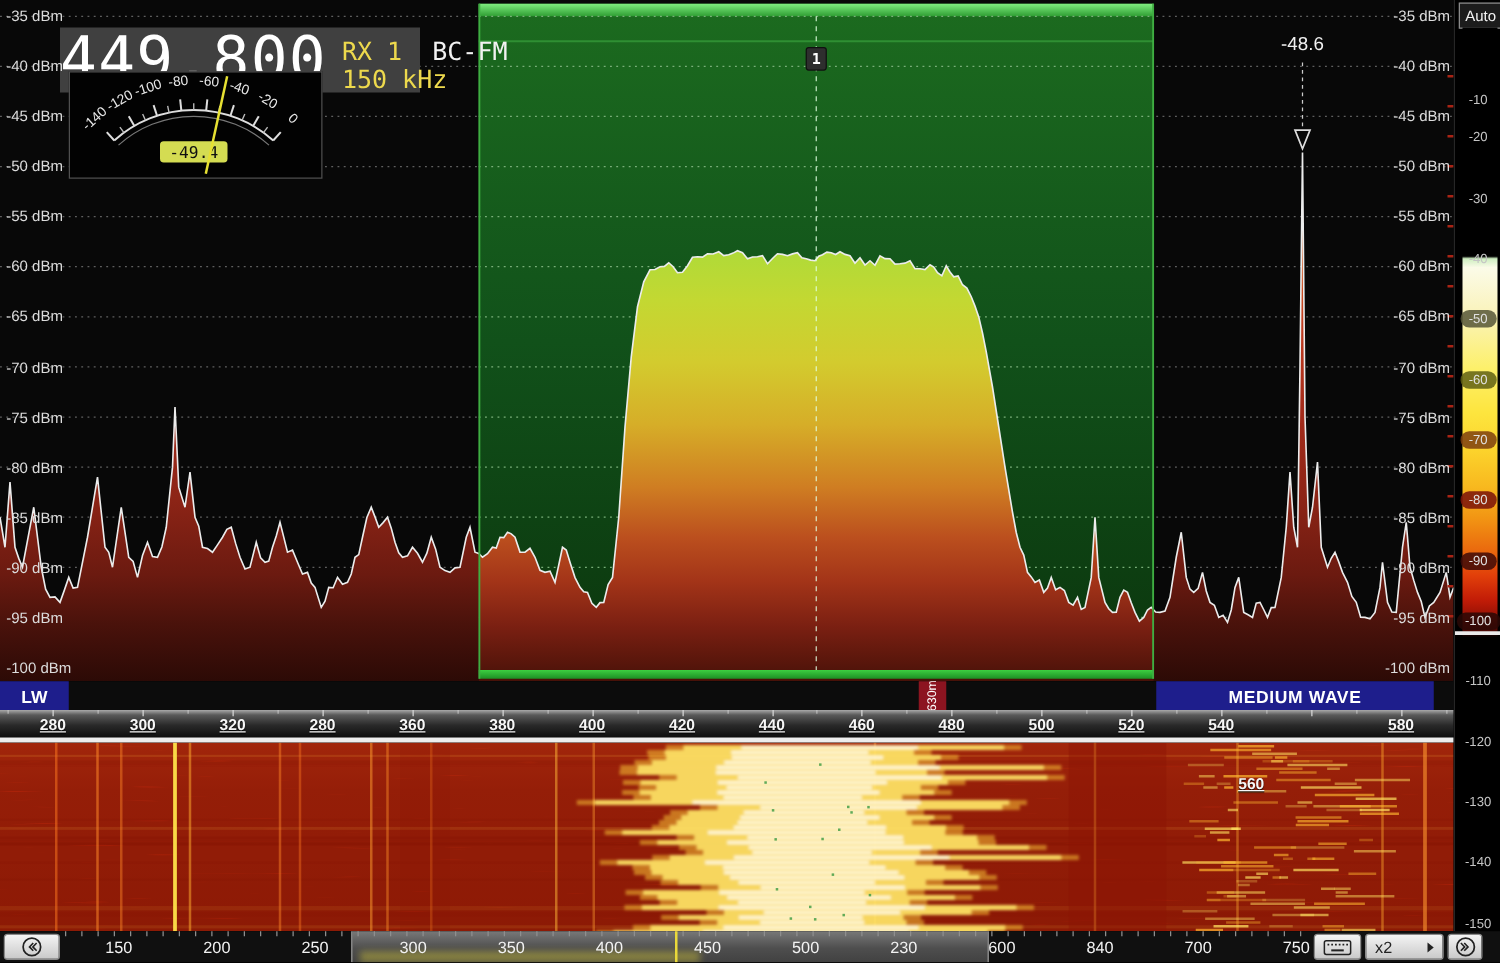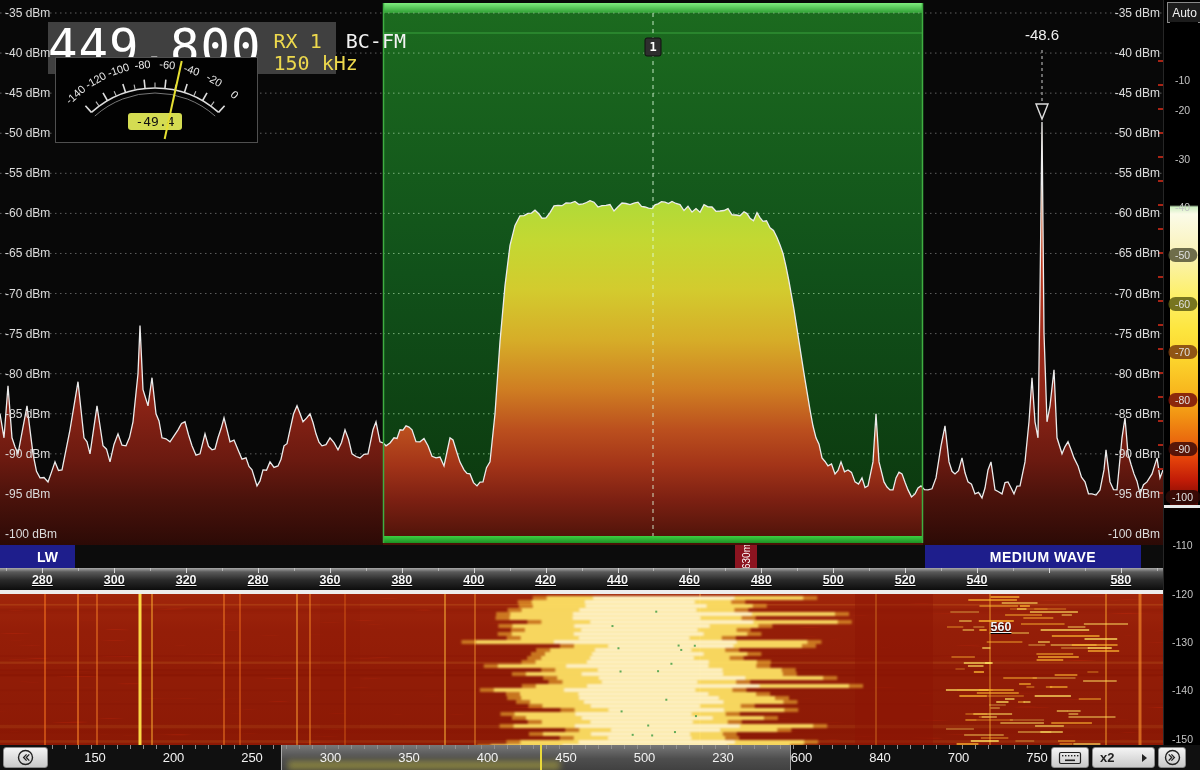--- a/index.html
+++ b/index.html
@@ -12,23 +12,23 @@
   #big-freq{font-family:"DejaVu Sans Mono",monospace;font-size:49px;line-height:52px;color:#fff;letter-spacing:1px;}
   .rx-col{margin-left:12px;margin-top:5px;font-family:"DejaVu Sans Mono",monospace;font-size:20px;line-height:22px;white-space:nowrap;}
   .yel{color:#edd94d;} .wht{color:#f2f2f2;}
   #meter-panel{position:absolute;left:55px;top:57px;width:201px;height:84px;background:#020202;
                border:1px solid #4f4f4f;z-index:3;}
   
   .db-label{position:absolute;font-size:12px;color:#dcdcdc;z-index:4;white-space:nowrap;}
   
   #band-bar{position:absolute;left:0;top:545px;width:1163px;height:23px;background:#0c0c0c;z-index:2;}
   .band-box{position:absolute;top:0;height:23px;background:#1e1e8c;color:#fff;display:flex;
-            align-items:center;justify-content:center;padding-left:20px;}
+            align-items:center;justify-content:center;}
   #band-lw{left:0;width:55px;font-size:14px;font-weight:bold;}
-  #band-mw{left:925px;width:196px;font-size:14px;font-weight:600;letter-spacing:.5px;}
+  #band-mw{left:925px;width:222px;font-size:14px;font-weight:600;letter-spacing:.5px;}
   #band-630{position:absolute;left:735px;top:0;width:22px;height:23px;background:#8c1420;color:#fff;
             display:flex;align-items:center;justify-content:center;overflow:hidden;}
   #band-630 span{transform:rotate(-90deg);font-size:10px;white-space:nowrap;}
   
   #freq-scale{position:absolute;left:0;top:568px;width:1163px;height:22px;z-index:2;
               background:linear-gradient(180deg,#a9a9a9 0%,#5a5a5a 18%,#2a2a2a 55%,#0d0d0d 100%);}
   .fs-tick{position:absolute;top:0;width:1px;background:#d8d8d8;}
   .fs-label{position:absolute;top:5px;transform:translateX(-50%);font-size:12.5px;font-weight:bold;color:#f7f7f7;
             text-shadow:0 1px 1px #000;text-decoration:underline;}
   #wf-sep{position:absolute;left:0;top:590px;width:1163px;height:4px;background:#ededed;z-index:2;}
@@ -55,21 +55,21 @@
   #scrollbar{position:absolute;left:0;top:745px;width:1200px;height:25px;background:#101010;z-index:6;}
   #sb-thumb{position:absolute;left:281px;top:0;width:508px;height:25px;
             background:linear-gradient(180deg,#787878,#4e4e4e 55%,#414141);
             border-left:1px solid #aaa;border-right:1px solid #aaa;}
   #sb-glow{position:absolute;left:6px;bottom:0;width:272px;height:9px;filter:blur(3px);
            background:rgba(212,200,58,.45);}
   .sb-tick{position:absolute;top:0;width:1px;height:4px;background:#8f8f8f;}
   .sb-label{position:absolute;top:5px;transform:translateX(-50%);font-size:13px;color:#f2f2f2;}
   #sb-marker{position:absolute;left:540px;top:0;width:2px;height:25px;background:#ead93a;}
   .sb-btn{position:absolute;top:2px;height:21px;background:linear-gradient(180deg,#f4f4f4,#c9c9c9);
-          border:1px solid #8a8a8a;border-radius:3px;display:flex;align-items:center;justify-content:center;box-sizing:border-box;font-weight:bold;}
+          border:1px solid #8a8a8a;border-radius:3px;display:flex;align-items:center;justify-content:center;box-sizing:border-box;}
   #sb-left{left:3px;width:45px;} #sb-kb{left:1051px;width:38px;}
   #sb-x2{left:1092px;width:63px;justify-content:space-between;padding:0 7px;color:#222;font-size:13px;}
   #sb-right{left:1158px;width:28px;}
   .tri-r{width:0;height:0;border-left:5px solid #222;border-top:4px solid transparent;border-bottom:4px solid transparent;}
 </style>
 </head>
 <body>
 
 <div id="app">
 

